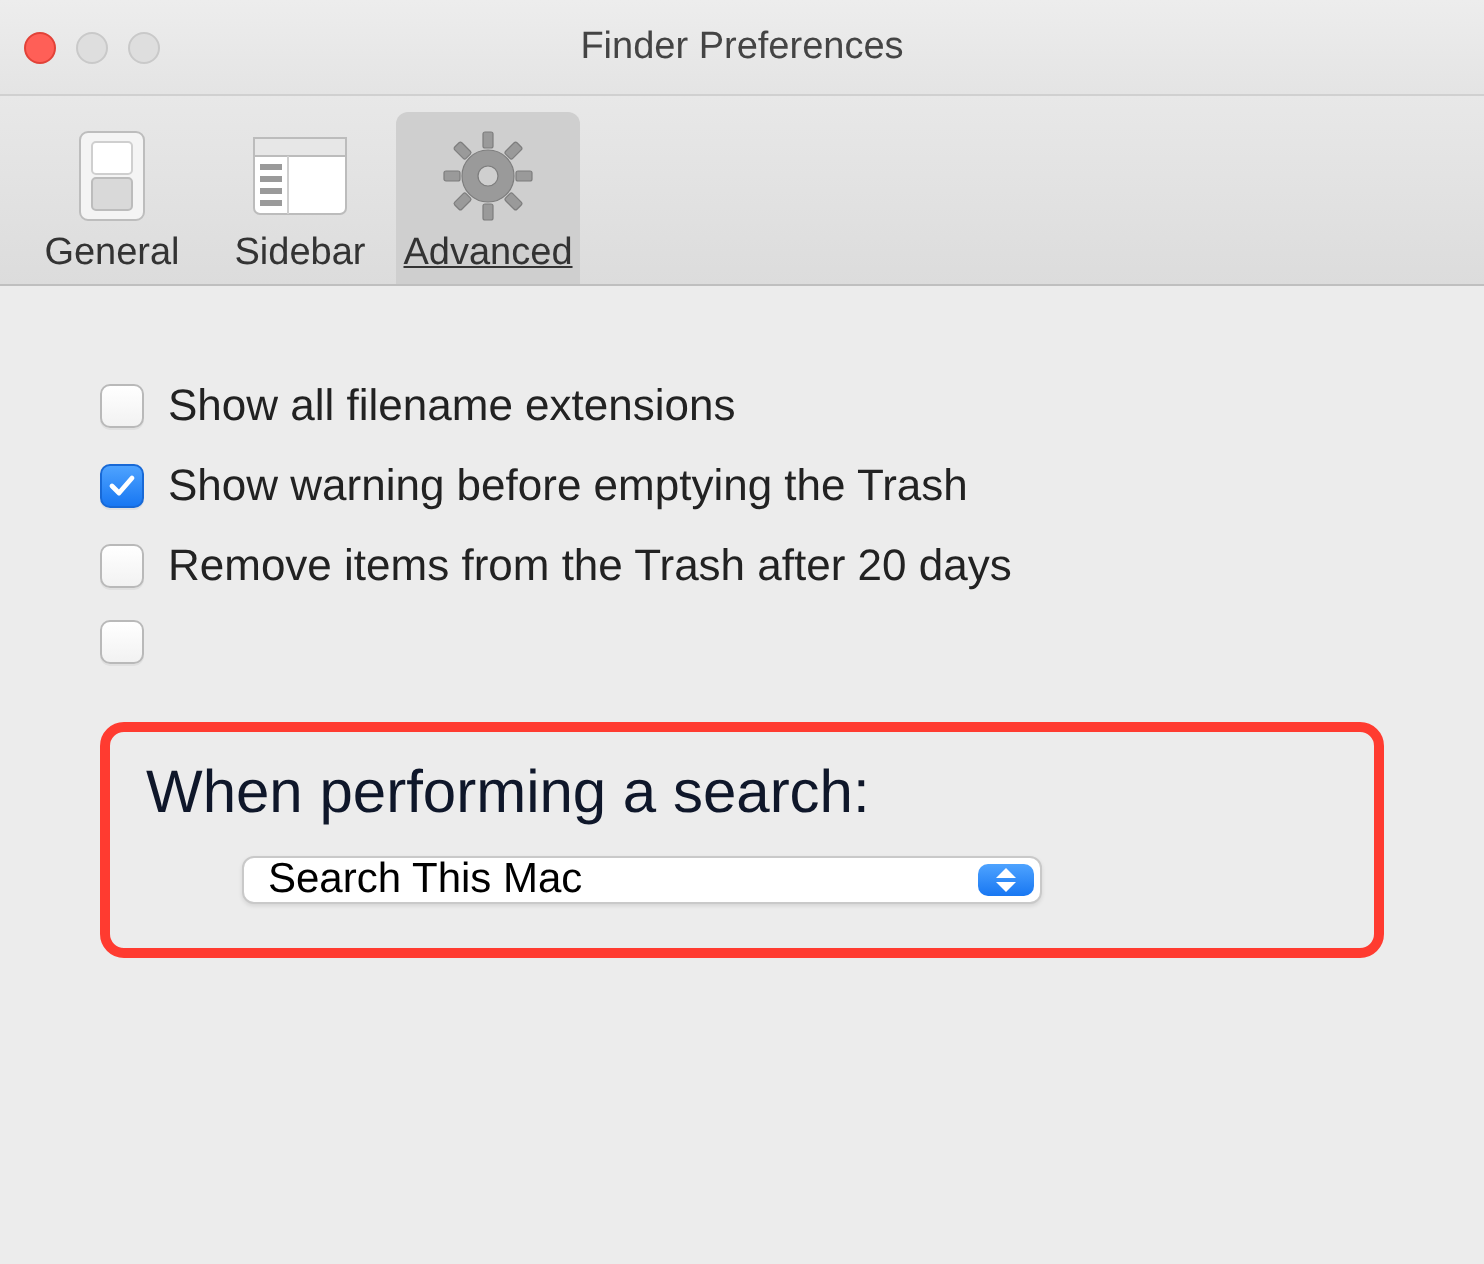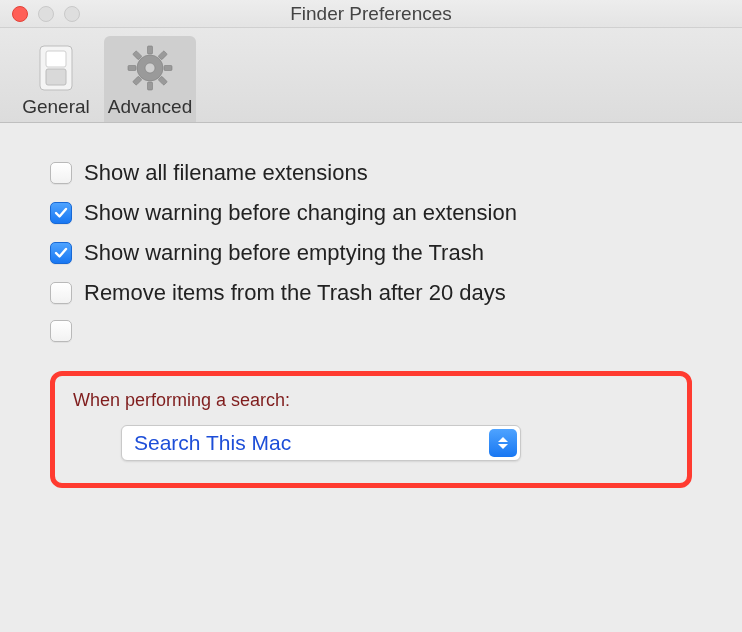--- a/index.html
+++ b/index.html
@@ -6,21 +6,21 @@
   html, body { width: 742px; height: 632px; }
   body {
     font-family: -apple-system, "Helvetica Neue", Helvetica, Arial, sans-serif;
     background: #ececec;
     color: #222;
     -webkit-font-smoothing: antialiased;
   }
 
   
   .titlebar {
-    height: 28px;
+    height: 48px;
     display: flex;
     align-items: center;
     position: relative;
     background: linear-gradient(#ededed, #e4e4e4);
     border-bottom: 1px solid #d0d0d0;
   }
   .traffic {
     position: absolute;
     left: 12px;
     top: 50%;
@@ -59,32 +59,34 @@
     height: 86px;
     padding: 6px 4px 4px 4px;
     border-radius: 6px 6px 0 0;
     font-size: 19px;
     color: #333;
     cursor: default;
     gap: 4px;
   }
   .tabbtn.selected {
     background: #cfcfcf;
+    text-decoration: underline;
   }
   .tabbtn .ic {
     height: 48px;
     display: flex;
     align-items: center;
     justify-content: center;
   }
 
   
   .content {
     padding: 30px 50px 24px 50px;
     background: #ececec;
+    margin-top: 10px;
   }
   .opt {
     display: flex;
     align-items: center;
     gap: 12px;
     padding: 7px 0;
     font-size: 22px;
     color: #222;
   }
   .chk {
@@ -106,41 +108,41 @@
   .chk.on svg { display: block; }
   .chk svg { display: none; }
 
   .highlight {
     border: 5px solid #ff3b30;
     border-radius: 12px;
     margin-top: 22px;
     padding: 14px 18px 22px 18px;
   }
   .search-label {
-    font-size: 18px;
-    color: #7f1d1d;
+    font-size: 30px;
+    color: #0f172a;
     margin-bottom: 14px;
   }
   .select-wrap {
     margin-left: 48px;
     position: relative;
     width: 400px;
   }
   .select {
     width: 100%;
-    height: 36px;
+    height: 24px;
     border-radius: 6px;
     background: #ffffff;
     border: 1px solid #c9c9c9;
     box-shadow: 0 1px 2px rgba(0,0,0,0.1);
     display: flex;
     align-items: center;
     padding: 0 40px 0 12px;
     font-size: 21px;
-    color: #1d4ed8;
+    color: #000000;
     position: relative;
   }
   .select .arrows {
     position: absolute;
     right: 3px;
     top: 3px;
     bottom: 3px;
     width: 28px;
     background: linear-gradient(#4ea3ff, #1877f2);
     border-radius: 5px;
@@ -178,20 +180,34 @@
       <svg width="34" height="46" viewBox="0 0 34 46">
         <rect x="1" y="1" width="32" height="44" rx="4" fill="#f4f4f4" stroke="#bdbdbd"></rect>
         <rect x="7" y="6" width="20" height="16" rx="2" fill="#ffffff" stroke="#cfcfcf"></rect>
         <rect x="7" y="24" width="20" height="16" rx="2" fill="#d9d9d9" stroke="#bcbcbc"></rect>
       </svg>
     </div>
     <span>General</span>
   </div>
 
 
+  <div class="tabbtn">
+    <div class="ic">
+      <svg width="48" height="40" viewBox="0 0 48 40">
+        <rect x="1" y="1" width="46" height="38" rx="3" fill="#ffffff" stroke="#bcbcbc"></rect>
+        <rect x="1" y="1" width="46" height="9" fill="#e7e7e7" stroke="#bcbcbc"></rect>
+        <line x1="18" y1="10" x2="18" y2="39" stroke="#cfcfcf"></line>
+        <rect x="4" y="14" width="11" height="3" fill="#9a9a9a"></rect>
+        <rect x="4" y="20" width="11" height="3" fill="#9a9a9a"></rect>
+        <rect x="4" y="26" width="11" height="3" fill="#9a9a9a"></rect>
+        <rect x="4" y="32" width="11" height="3" fill="#9a9a9a"></rect>
+      </svg>
+    </div>
+    <span>Sidebar</span>
+  </div>
 
   <div class="tabbtn selected">
     <div class="ic">
       <svg width="48" height="48" viewBox="0 0 48 48">
         <g fill="#9a9a9a" stroke="#7d7d7d" stroke-width="0.6">
           <circle cx="24" cy="24" r="13"></circle>
           <circle cx="24" cy="24" r="5" fill="#cfcfcf"></circle>
           <g>
             <rect x="21.5" y="2" width="5" height="8" rx="1"></rect>
             <rect x="21.5" y="38" width="5" height="8" rx="1"></rect>
@@ -212,28 +228,20 @@
 
 <div class="content">
 
   <div class="opt">
     <span class="chk">
       
     </span>
     <span>Show all filename extensions</span>
   </div>
 
-  <div class="opt">
-    <span class="chk on">
-      <svg width="14" height="14" viewBox="0 0 14 14">
-          <path d="M2 7 L5.5 10.5 L12 3" stroke="#fff" stroke-width="2.4" fill="none" stroke-linecap="round" stroke-linejoin="round"></path>
-        </svg>
-    </span>
-    <span>Show warning before changing an extension</span>
-  </div>
 
 
   <div class="opt">
     <span class="chk on">
       <svg width="14" height="14" viewBox="0 0 14 14">
           <path d="M2 7 L5.5 10.5 L12 3" stroke="#fff" stroke-width="2.4" fill="none" stroke-linecap="round" stroke-linejoin="round"></path>
         </svg>
     </span>
     <span>Show warning before emptying the Trash</span>
   </div>

